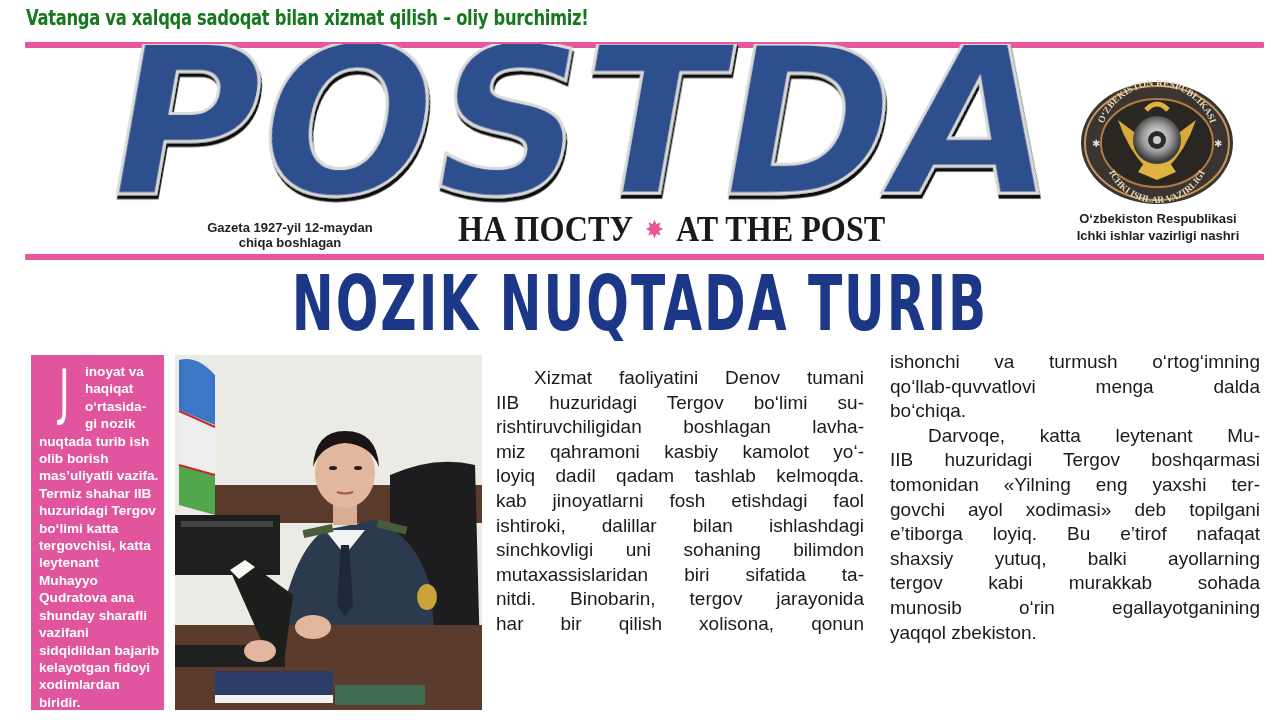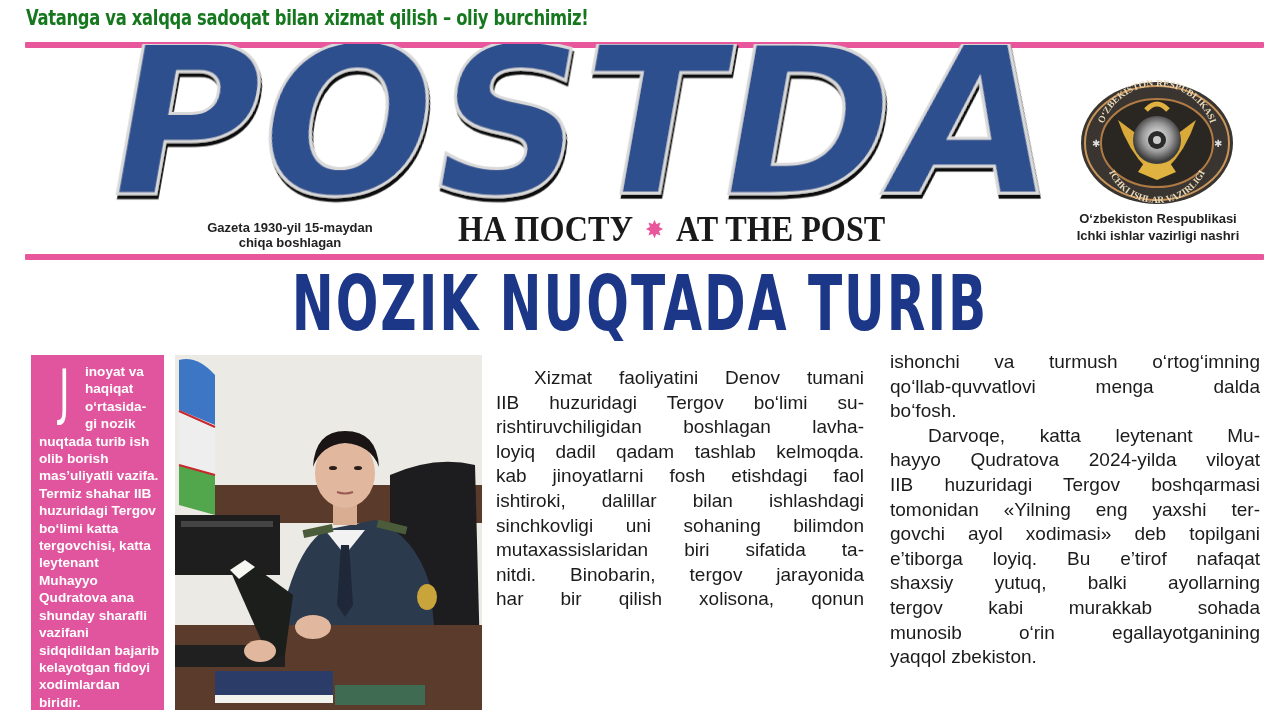--- a/index.html
+++ b/index.html
@@ -98,21 +98,21 @@
     <defs>
       <filter id="sh" x="-5%" y="-5%" width="115%" height="120%">
         <feDropShadow dx="2" dy="4" stdDeviation="0" flood-color="#111" flood-opacity="1"></feDropShadow>
       </filter>
     </defs>
     <text x="475" y="150" text-anchor="middle" font-family="DejaVu Sans, sans-serif" font-weight="bold" font-size="205" fill="#2d4f8e" stroke="#d9d9d9" stroke-width="3" textLength="940" lengthAdjust="spacingAndGlyphs" transform="skewX(-10) translate(20,0)" filter="url(#sh)">POSTDA</text>
   </svg>
 </div>
 
 <div class="since">
-  <div>Gazeta 1930-yil 15-maydan</div>
+  <div>Gazeta 1927-yil 12-maydan</div>
   <div>chiqa boshlagan</div>
 </div>
 
 <div class="subtitle">
   <span>НА ПОСТУ</span>
   <span class="star">✸</span>
   <span>AT THE POST</span>
 </div>
 
 <div class="emblem">
@@ -215,35 +215,35 @@
     <rect x="40" y="340" width="118" height="8" fill="#f2f2ee"></rect>
 
     <rect x="160" y="330" width="90" height="20" fill="#3f6b52"></rect>
   </svg>
 </div>
 
 <div class="col col-1">
   <span class="line indent">Xizmat faoliyatini Denov tumani</span>
   <span class="line">IIB huzuridagi Tergov bo‘limi su-</span>
   <span class="line">rishtiruvchiligidan boshlagan lavha-</span>
+  <span class="line">miz qahramoni kasbiy kamolot yo‘-</span>
   <span class="line">loyiq dadil qadam tashlab kelmoqda.</span>
   <span class="line">kab jinoyatlarni fosh etishdagi faol</span>
   <span class="line">ishtiroki, dalillar bilan ishlashdagi</span>
   <span class="line">sinchkovligi uni sohaning bilimdon</span>
   <span class="line">mutaxassislaridan biri sifatida ta-</span>
   <span class="line">nitdi. Binobarin, tergov jarayonida</span>
   <span class="line">har bir qilish xolisona, qonun</span>
 </div>
 
 <div class="col col-2">
   <span class="line">ishonchi va turmush o‘rtog‘imning</span>
   <span class="line">qo‘llab-quvvatlovi menga dalda</span>
-  <span class="line last">bo‘fosh.</span>
+  <span class="line last">bo‘chiqa.</span>
   <span class="line indent">Darvoqe, katta leytenant Mu-</span>
-  <span class="line">hayyo Qudratova 2024-yilda viloyat</span>
   <span class="line">IIB huzuridagi Tergov boshqarmasi</span>
   <span class="line">tomonidan «Yilning eng yaxshi ter-</span>
   <span class="line">govchi ayol xodimasi» deb topilgani</span>
   <span class="line">e’tiborga loyiq. Bu e’tirof nafaqat</span>
   <span class="line">shaxsiy yutuq, balki ayollarning</span>
   <span class="line">tergov kabi murakkab sohada</span>
   <span class="line">munosib o‘rin egallayotganining</span>
   <span class="line last">yaqqol zbekiston.</span>
 </div>
 

